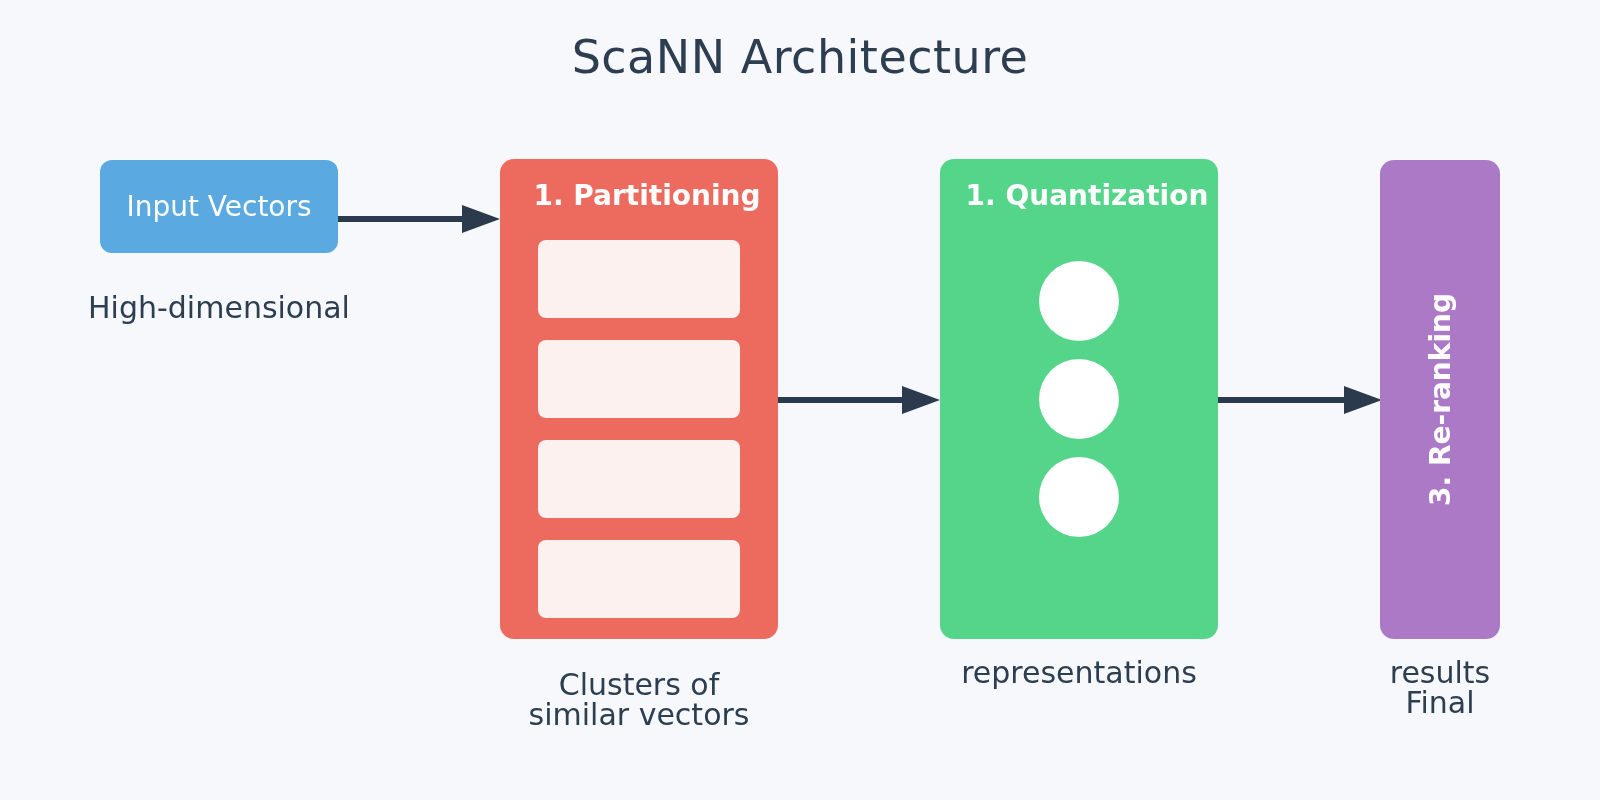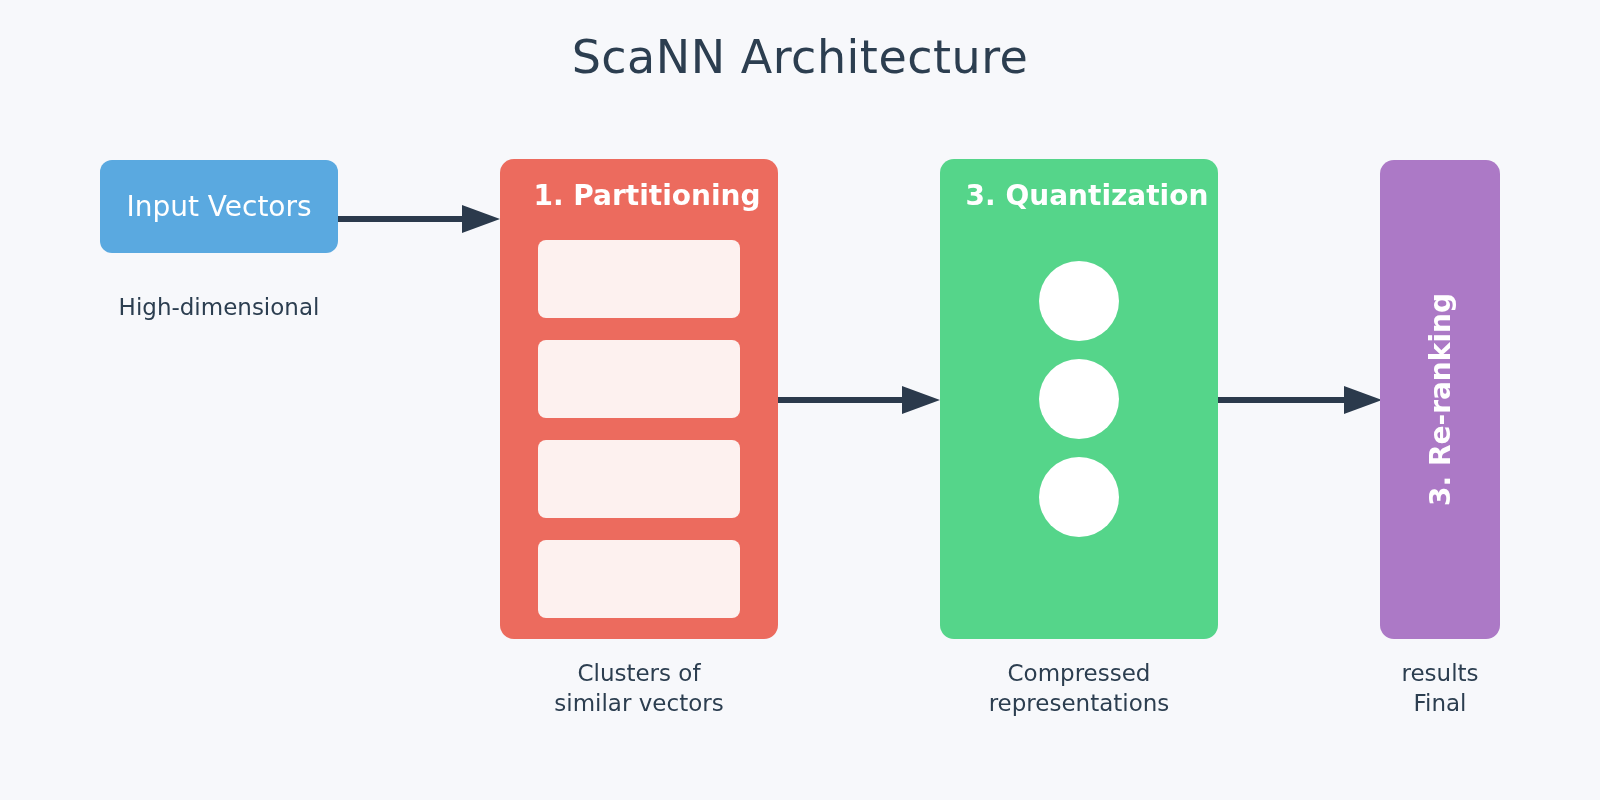--- a/index.html
+++ b/index.html
@@ -72,25 +72,25 @@
     background:var(--rerank-box);
     display:flex;align-items:center;justify-content:center;
   }
   .vertical-label{
     writing-mode:vertical-rl;transform:rotate(180deg);
     color:var(--box-text);font-weight:bold;font-size:28px;white-space:nowrap;
   }
 
   
   .caption{
-    position:absolute;text-align:center;font-size:23px;line-height:33px;color:var(--ink);
+    position:absolute;text-align:center;font-size:30px;line-height:33px;color:var(--ink);
   }
   .caption-input{left:60px;top:291px;width:318px;}
   .caption-stage{top:658px;line-height:30px;}
-  .caption-partition{left:500px;width:278px;}
+  .caption-partition{left:500px;width:278px;margin-top:12px;}
   .caption-quantize{left:940px;width:278px;}
   .caption-rerank{left:1340px;width:200px;}
 
   
   .arrow-line{position:absolute;height:6px;background:var(--arrow);}
   .arrow-head{
     position:absolute;width:0;height:0;
     border-top:14px solid transparent;border-bottom:14px solid transparent;
     border-left:38px solid var(--arrow);
   }
@@ -129,29 +129,28 @@
   </div>
   <div class="caption caption-stage caption-partition">
     <div>Clusters of</div>
     <div>similar vectors</div>
   </div>
 
   <div class="arrow-line arrow2-line"></div>
   <div class="arrow-head arrow2-head"></div>
 
   <div class="node quantize-node">
-    <div class="stage-header">3. Quantization</div>
+    <div class="stage-header">1. Quantization</div>
     <div class="dot-stack">
       <div class="dot"></div>
       <div class="dot"></div>
       <div class="dot"></div>
     </div>
   </div>
   <div class="caption caption-stage caption-quantize">
-    <div>Compressed</div>
     <div>representations</div>
   </div>
 
   <div class="arrow-line arrow3-line"></div>
   <div class="arrow-head arrow3-head"></div>
 
   <div class="node rerank-node">
     <div class="vertical-label">3. Re-ranking</div>
   </div>
   <div class="caption caption-stage caption-rerank">

